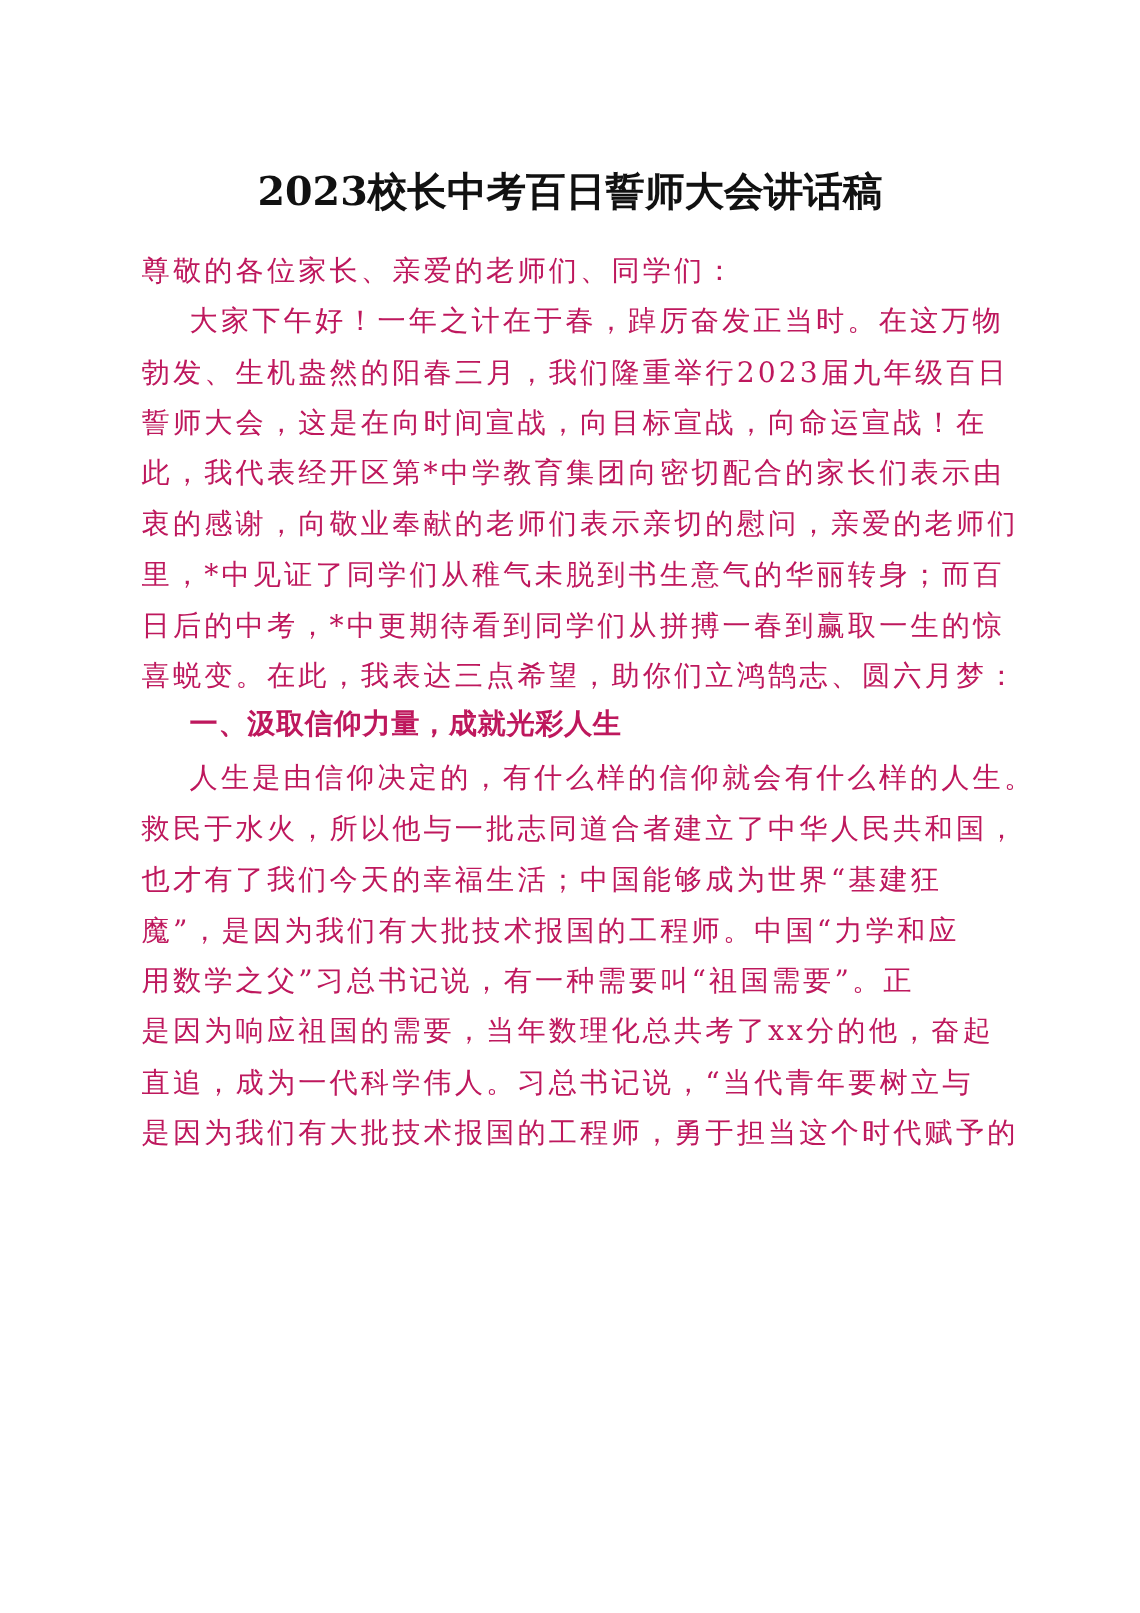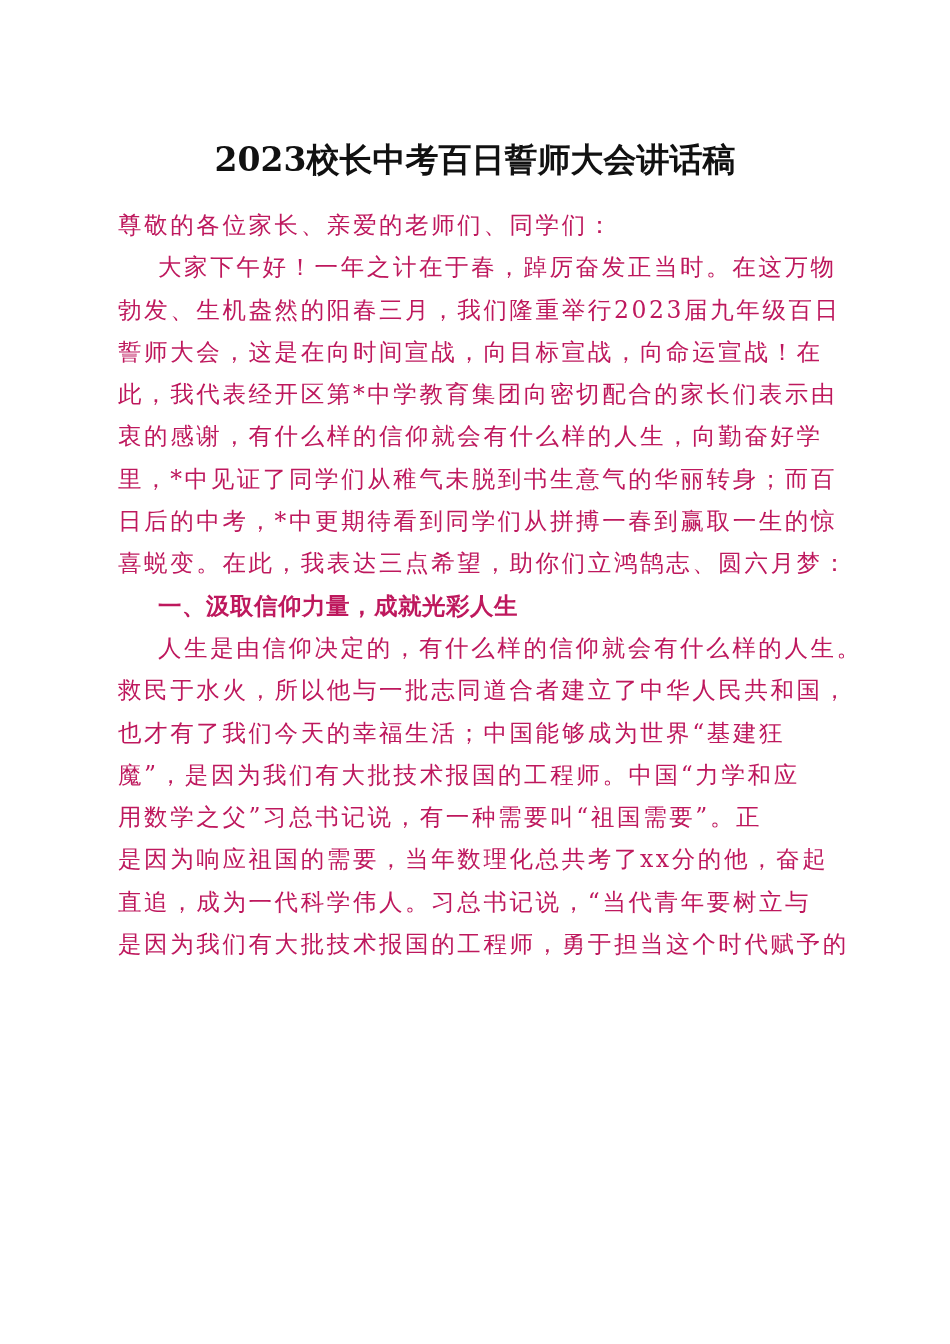--- a/index.html
+++ b/index.html
@@ -13,36 +13,36 @@
       font-weight: bold; font-size: 33px; color: #111; letter-spacing: 0px;
     }
     .body-text {
       position: absolute; left: 118px; top: 204px; width: 720px;
       font-family: "DejaVu Serif", "Liberation Serif", serif;
       font-size: 23.5px; color: #be185d; line-height: 42.3px;
     }
     .line { white-space: nowrap; height: 42.3px; letter-spacing: 2.6px; }
     .indent { padding-left: 40px; }
     .heading {
-      font-family: Liberation Sans, sans-serif; font-weight: bold;
+      font-family: Liberation Mono, monospace; font-weight: bold;
       letter-spacing: 0.5px;
     }
   </style>
 </head>
 <body>
 
 <div class="page">
   <div class="title">2023校长中考百日誓师大会讲话稿</div>
   <div class="body-text">
     <div class="line">尊敬的各位家长、亲爱的老师们、同学们：</div>
     <div class="line indent">大家下午好！一年之计在于春，踔厉奋发正当时。在这万物</div>
     <div class="line">勃发、生机盎然的阳春三月，我们隆重举行2023届九年级百日</div>
     <div class="line">誓师大会，这是在向时间宣战，向目标宣战，向命运宣战！在</div>
     <div class="line">此，我代表经开区第*中学教育集团向密切配合的家长们表示由</div>
-    <div class="line">衷的感谢，有什么样的信仰就会有什么样的人生，向勤奋好学</div>
+    <div class="line">衷的感谢，向敬业奉献的老师们表示亲切的慰问，亲爱的老师们</div>
     <div class="line">里，*中见证了同学们从稚气未脱到书生意气的华丽转身；而百</div>
     <div class="line">日后的中考，*中更期待看到同学们从拼搏一春到赢取一生的惊</div>
     <div class="line">喜蜕变。在此，我表达三点希望，助你们立鸿鹄志、圆六月梦：</div>
     <div class="line indent heading">一、汲取信仰力量，成就光彩人生</div>
     <div class="line indent">人生是由信仰决定的，有什么样的信仰就会有什么样的人生。</div>
     <div class="line">救民于水火，所以他与一批志同道合者建立了中华人民共和国，</div>
     <div class="line">也才有了我们今天的幸福生活；中国能够成为世界“基建狂</div>
     <div class="line">魔”，是因为我们有大批技术报国的工程师。中国“力学和应</div>
     <div class="line">用数学之父”习总书记说，有一种需要叫“祖国需要”。正</div>
     <div class="line">是因为响应祖国的需要，当年数理化总共考了xx分的他，奋起</div>

